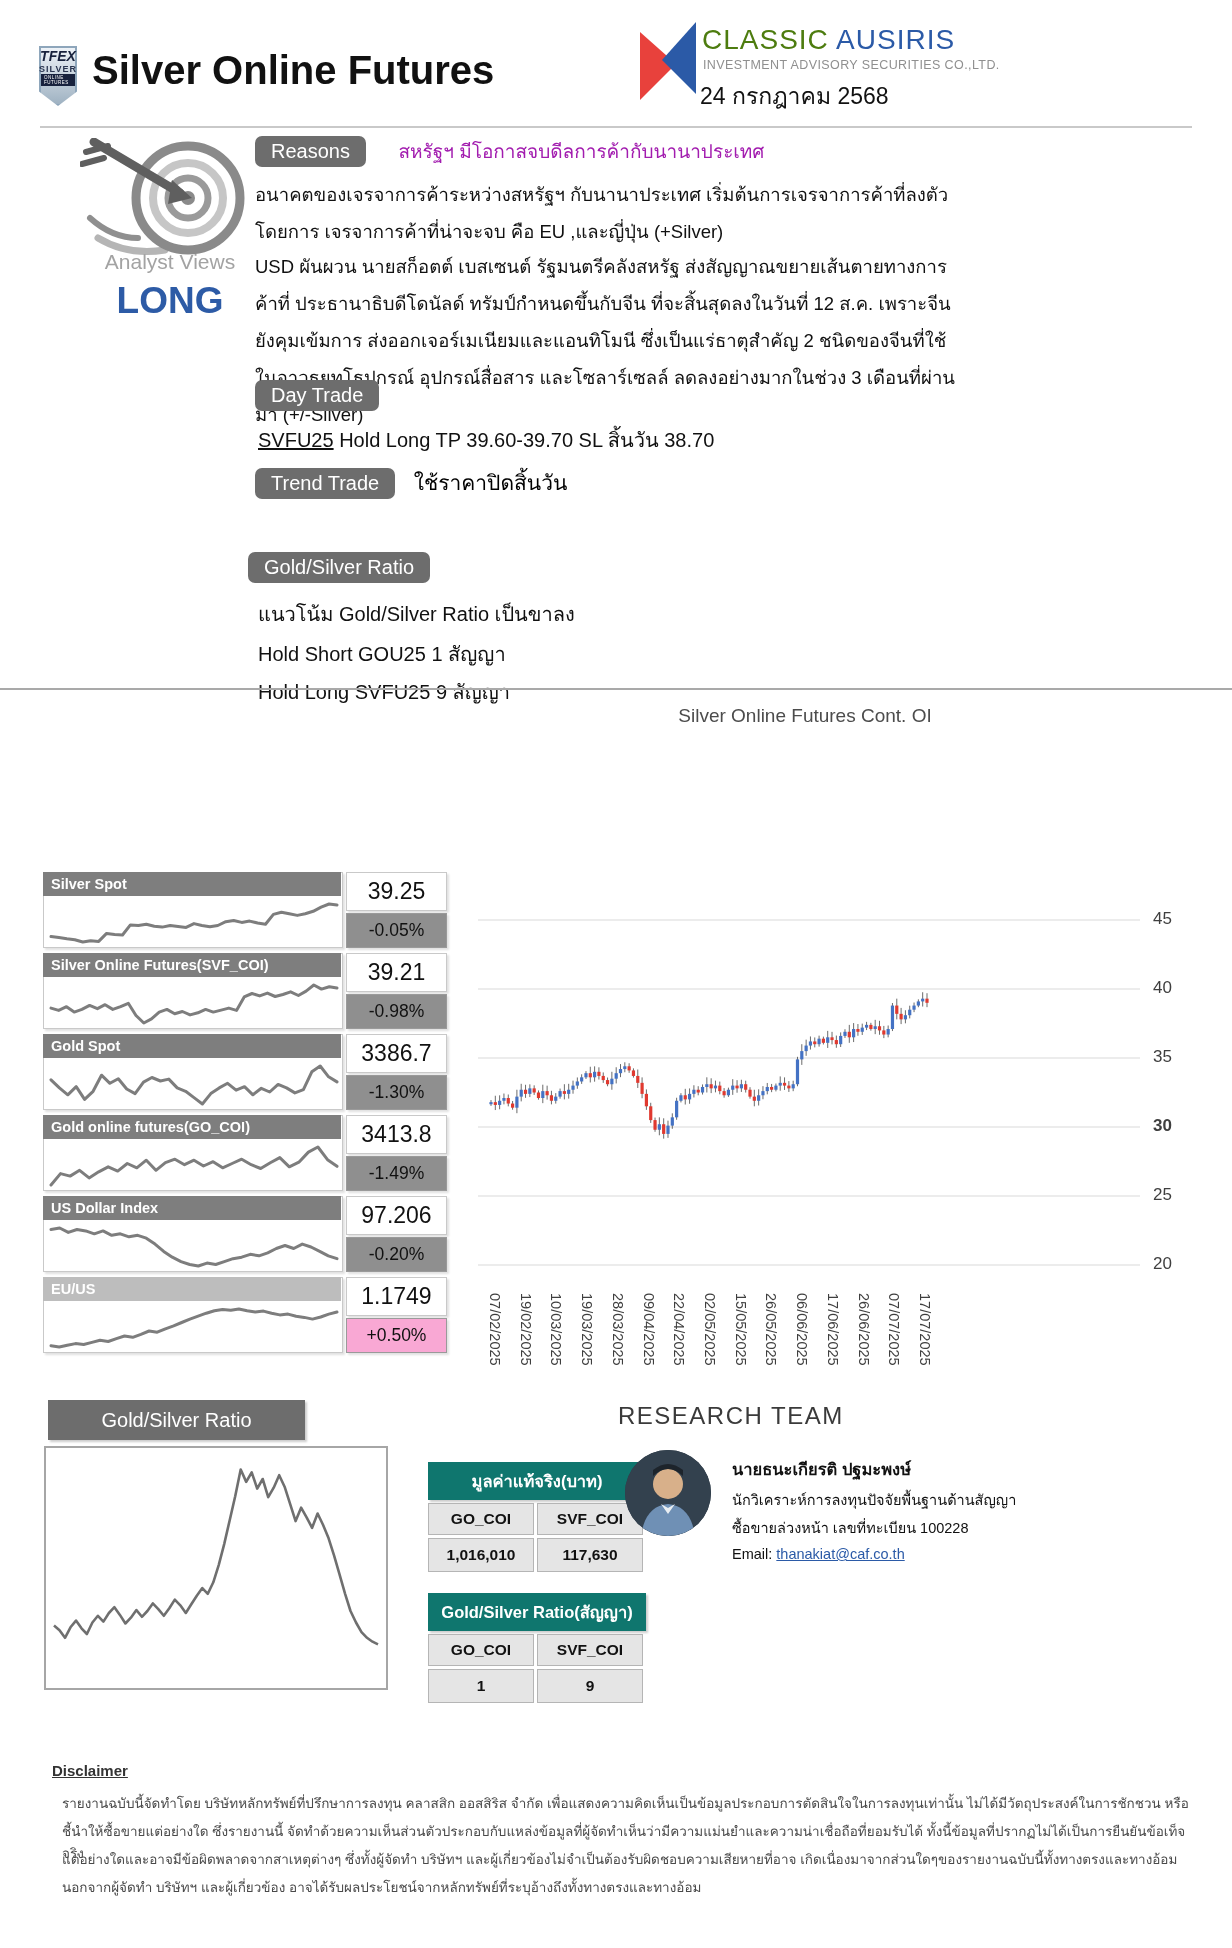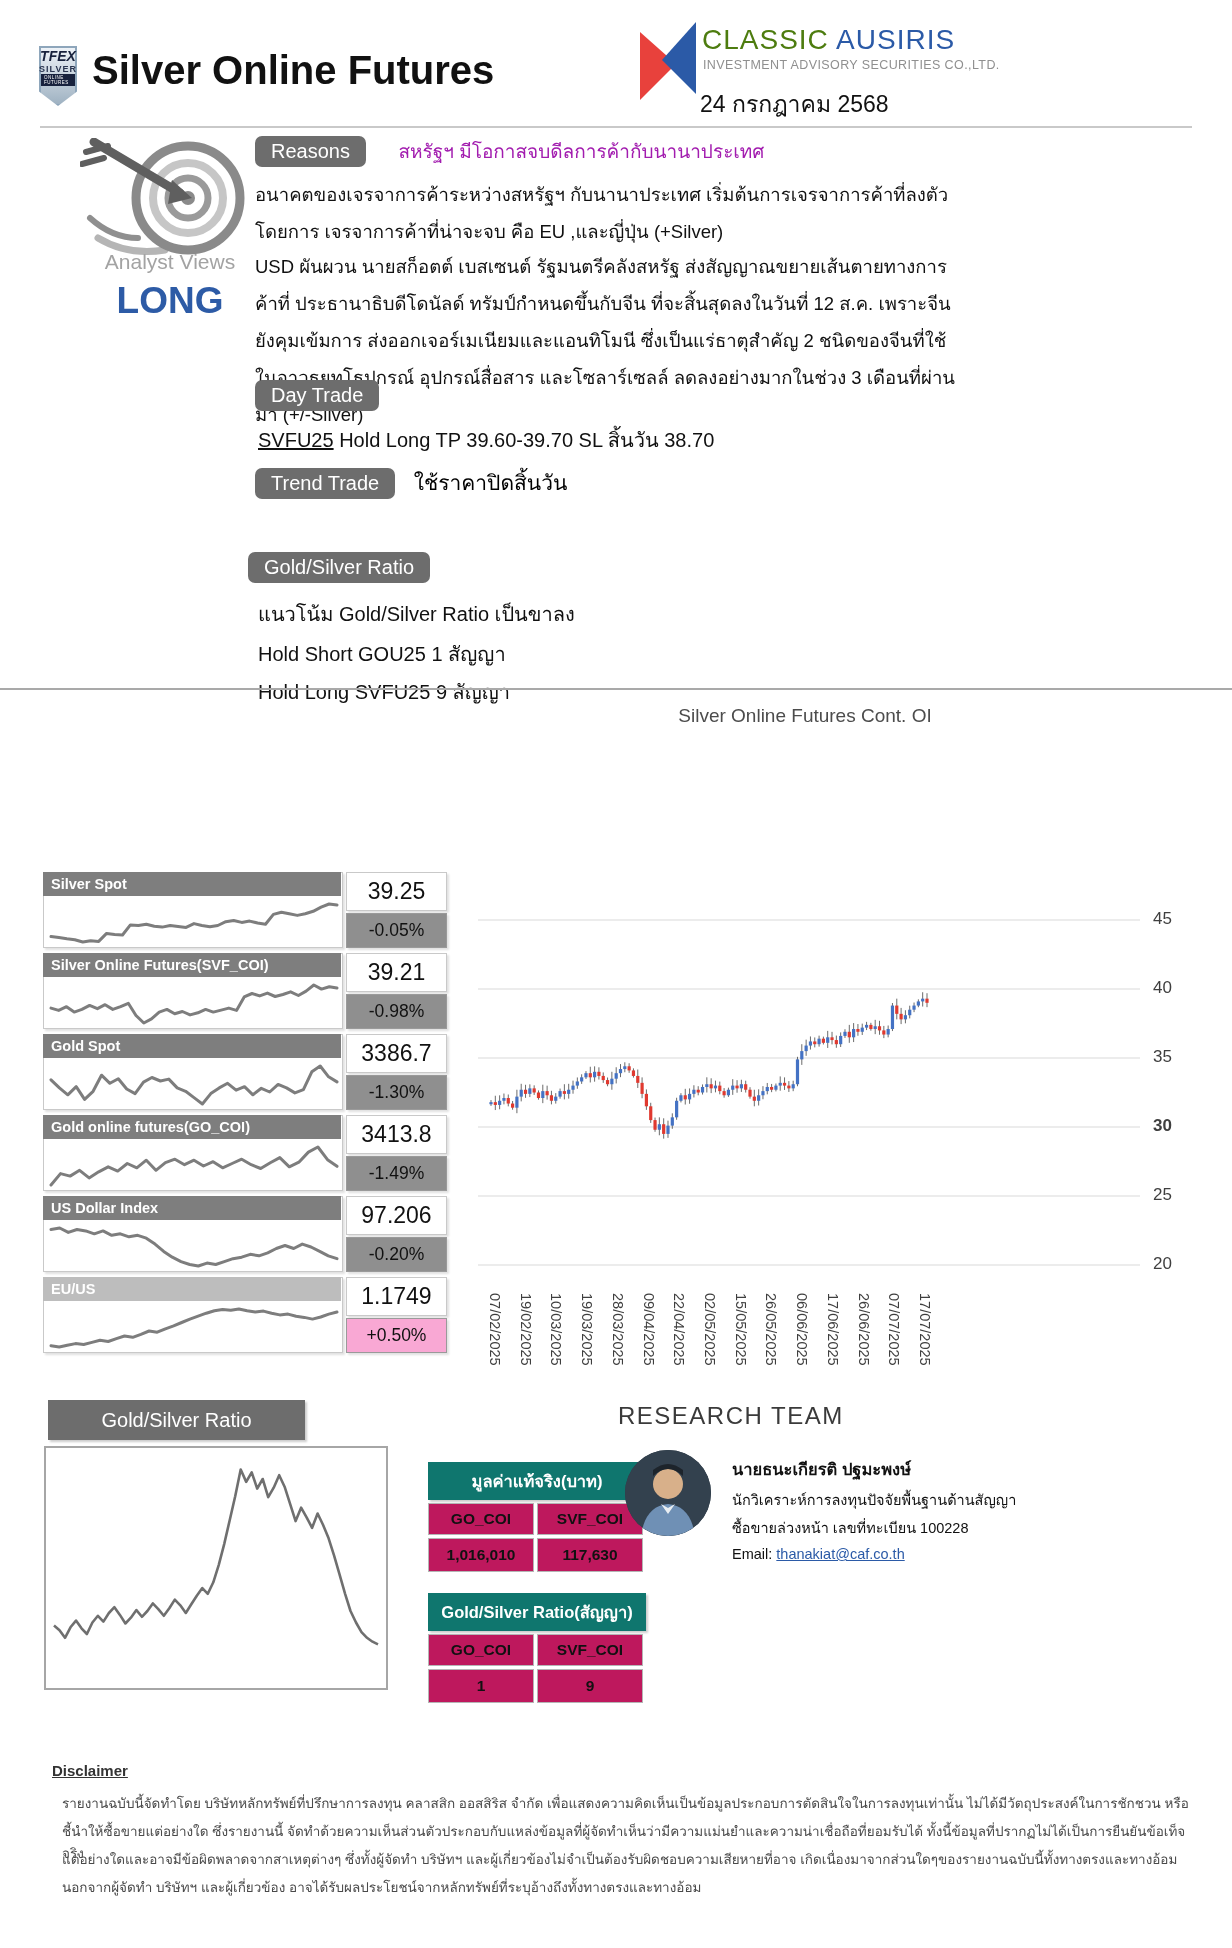--- a/index.html
+++ b/index.html
@@ -12,21 +12,21 @@
          border:2px solid #8ea6bb;clip-path:polygon(0 0,100% 0,100% 76%,50% 100%,0 76%);
          display:flex;flex-direction:column;align-items:center;justify-content:flex-start;padding-bottom:8px;margin-left:13px;}
   #badge .t1{font-style:italic;font-weight:900;font-size:14px;color:#18223d;letter-spacing:0;}
   #badge .t2{font-weight:800;font-size:9px;color:#2a3550;letter-spacing:1px;}
   #badge .t3{font-size:4.5px;color:#fff;background:#18223d;padding:1px 3px;letter-spacing:.5px;}
   #main-title{left:92px;top:48px;font-size:40px;font-weight:700;color:#111;}
   #ca-logo{left:638px;top:20px;}
   #ca-text1{left:702px;top:24px;font-size:28px;letter-spacing:1px;}
   #ca-text1 .red{color:#4d7c0f;} #ca-text1 .blue{color:#2b5aa7;}
   #ca-sub{left:703px;top:58px;font-size:12.5px;color:#8f8f8f;letter-spacing:.4px;}
-  #ca-date{left:700px;top:86px;font-size:23px;color:#111;}
+  #ca-date{left:700px;top:78px;font-size:23px;color:#111;}
   .hr{height:2px;background:#c9c9c9;}
 
   
   #analyst-views{left:70px;top:250px;width:200px;text-align:center;font-size:21px;color:#a3a3a3;}
   #long{left:70px;top:280px;width:200px;text-align:center;font-size:37px;font-weight:700;color:#2d5ba6;}
 
   
   .glabel{background:#6d6d6d;color:#fff;border-radius:7px;padding:4px 16px;font-size:20px;display:inline-block;}
   .thai-b{font-size:19px;font-weight:400;color:#a21caf;margin-top:30px;}
   .body-text{font-size:18.5px;color:#111;line-height:37px;}
@@ -51,21 +51,21 @@
   .xlab{position:absolute;width:92px;font-size:14.5px;color:#3f3f3f;transform:rotate(90deg);text-align:left;white-space:nowrap;}
 
   
   #gsr-head{left:48px;top:1400px;width:257px;height:40px;background:#6d6d6d;color:#fff;font-size:20px;text-align:center;line-height:40px;box-shadow:2px 2px 2px rgba(0,0,0,.2);}
   #gsr-val{left:305px;top:1398px;width:295px;height:44px;background:#fff;border:2px solid #a6a6a6;text-align:center;font-size:30px;color:#111;line-height:40px;}
   #gsr-chart{left:44px;top:1446px;width:344px;height:244px;border:2px solid #a6a6a6;background:#fff;}
 
   .mtable{position:absolute;left:428px;width:218px;}
   .mtable .thead{height:38px;background:#0f766e;color:#fff;font-size:16.5px;font-weight:700;text-align:center;line-height:38px;box-shadow:2px 2px 2px rgba(0,0,0,.2);}
   .mtable .row{display:flex;margin-top:3px;}
-  .mtable .cell{width:106px;height:32px;background:#be185d;border:1.5px solid #b5b5b5;text-align:center;font-size:15.5px;font-weight:700;color:#111;line-height:30px;}
+  .mtable .cell{width:106px;height:32px;background:#e5e5e5;border:1.5px solid #b5b5b5;text-align:center;font-size:15.5px;font-weight:700;color:#111;line-height:30px;}
   .mtable .cell+.cell{margin-left:3px;}
   .mtable .vrow .cell{height:34px;line-height:32px;}
 
   #research-title{left:618px;top:1402px;font-size:24px;color:#3a3a3a;letter-spacing:1.5px;font-weight:400;}
   #avatar{left:625px;top:1450px;width:86px;height:86px;border-radius:50%;overflow:hidden;background:#2e3a45;}
   #analyst-name{left:732px;top:1456px;font-size:16.5px;font-weight:700;color:#111;}
   .an-line{left:732px;font-size:14.5px;color:#111;}
   #an-email a{color:#2b5aa7;text-decoration:underline;}
 
   

